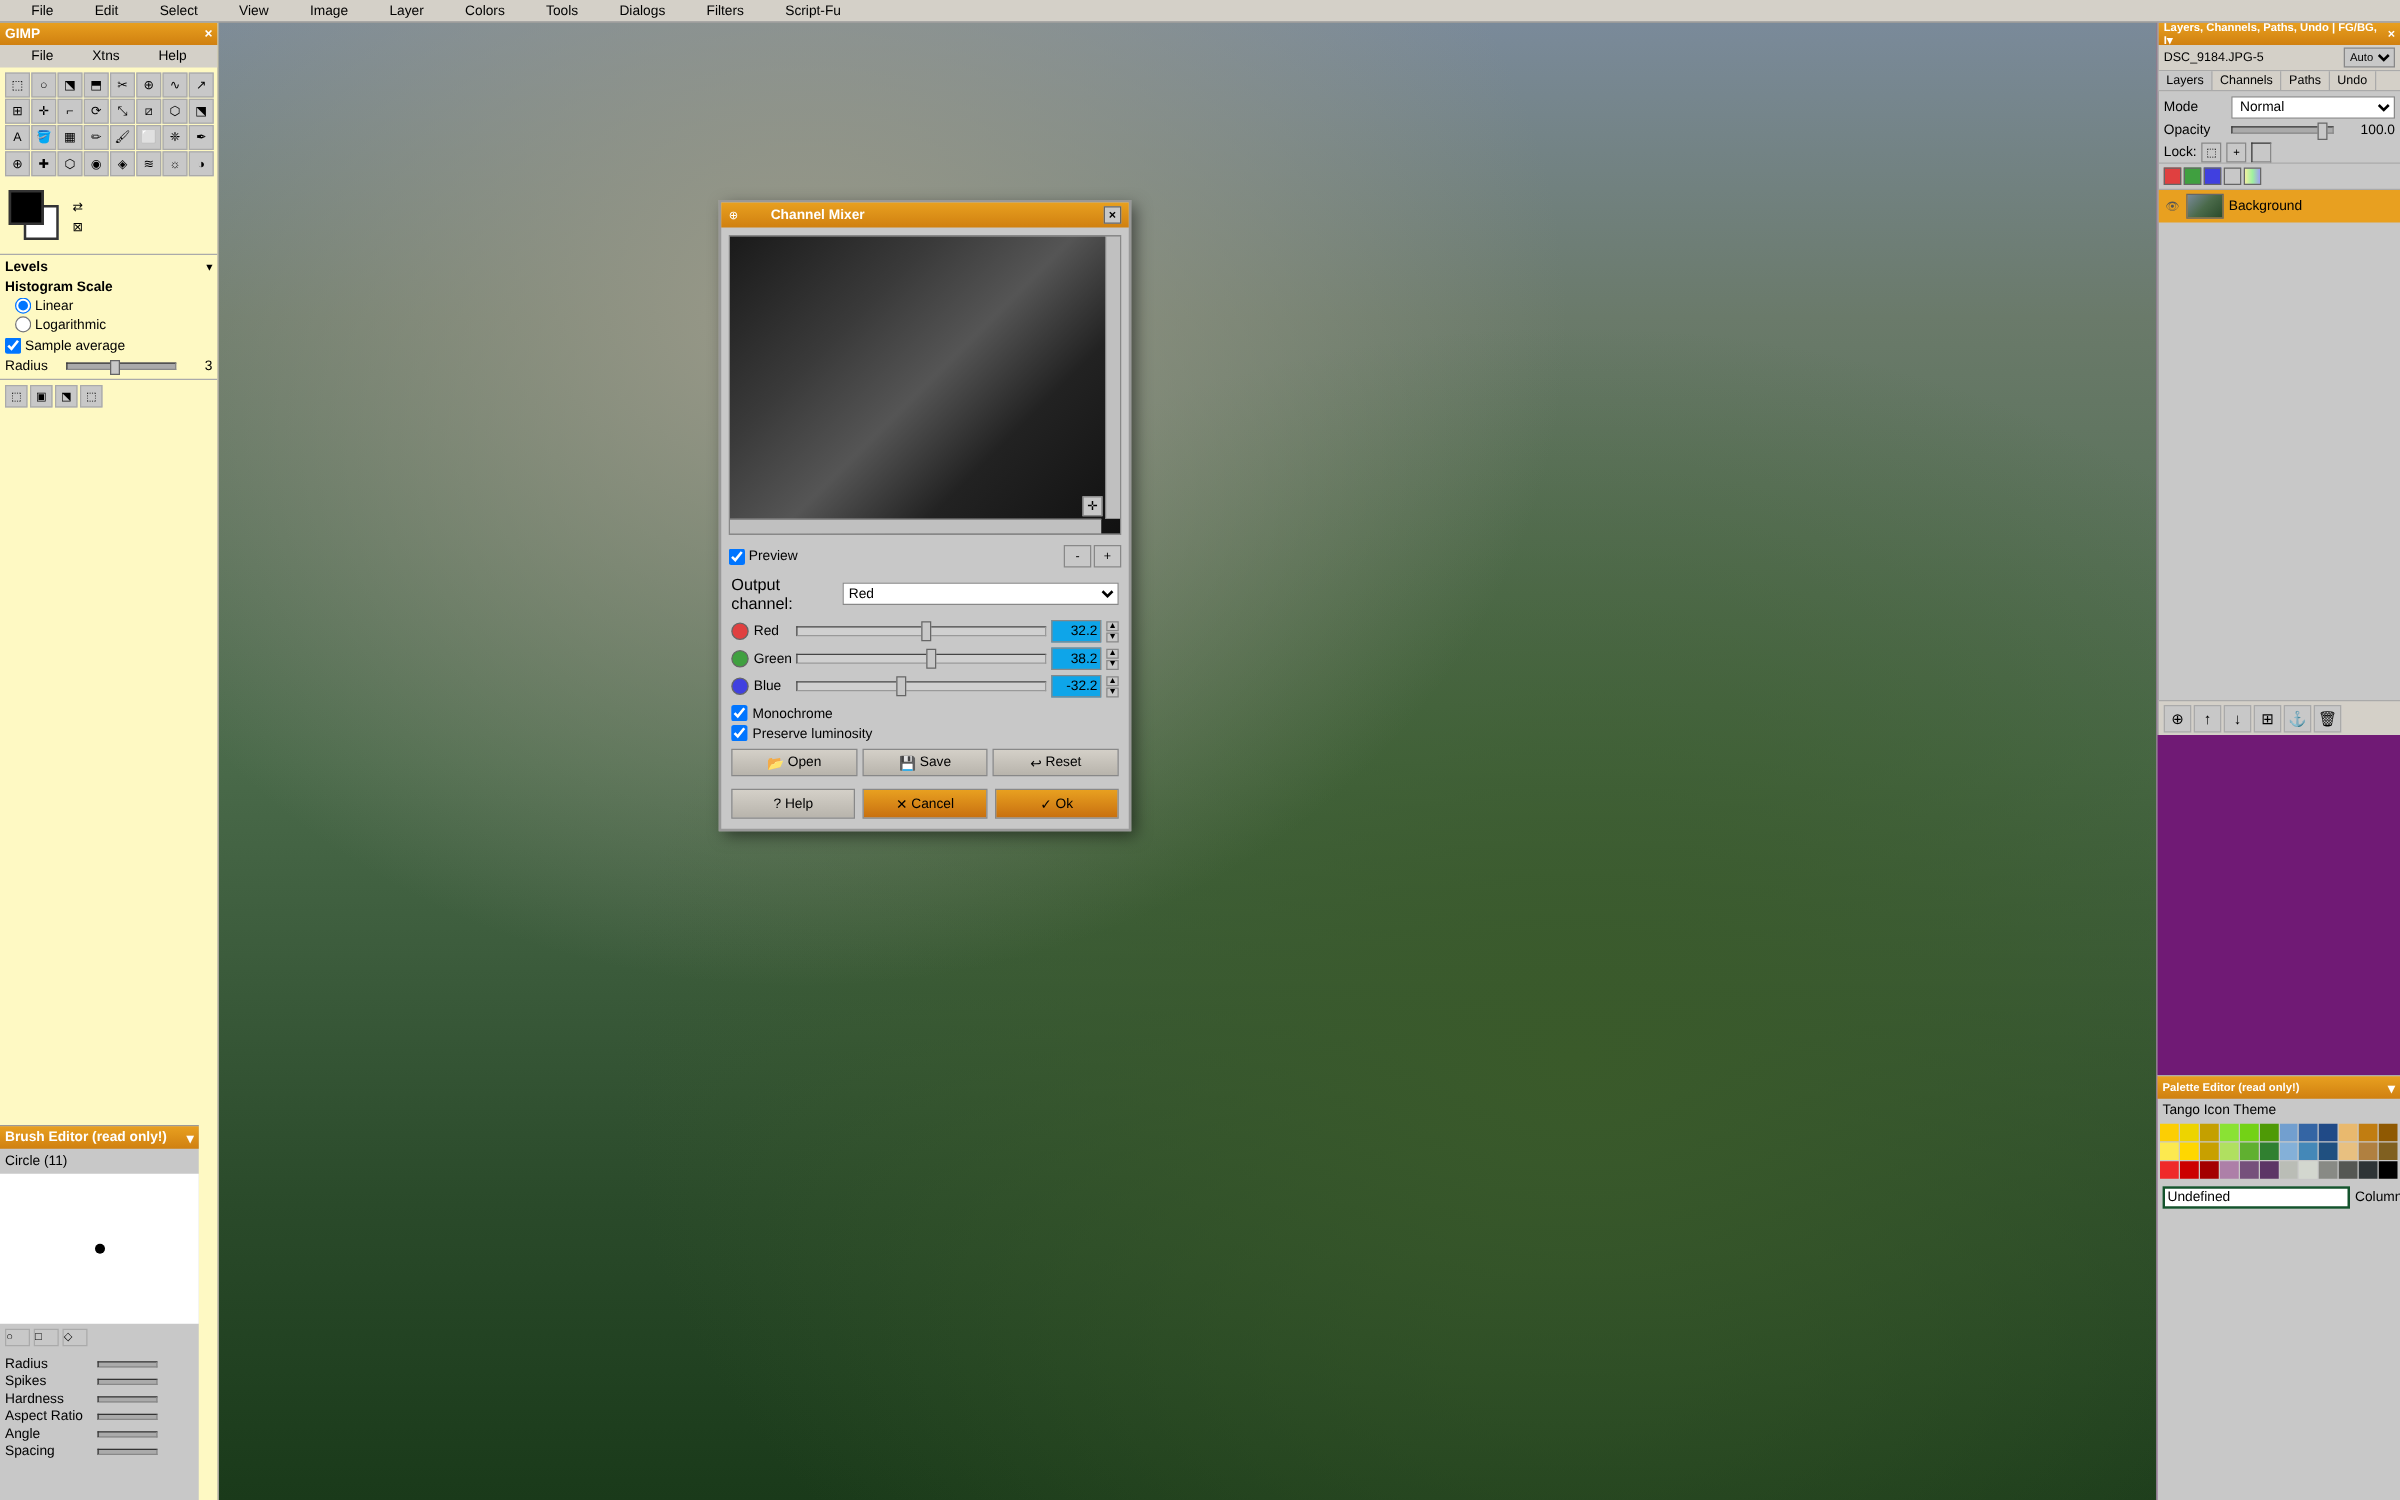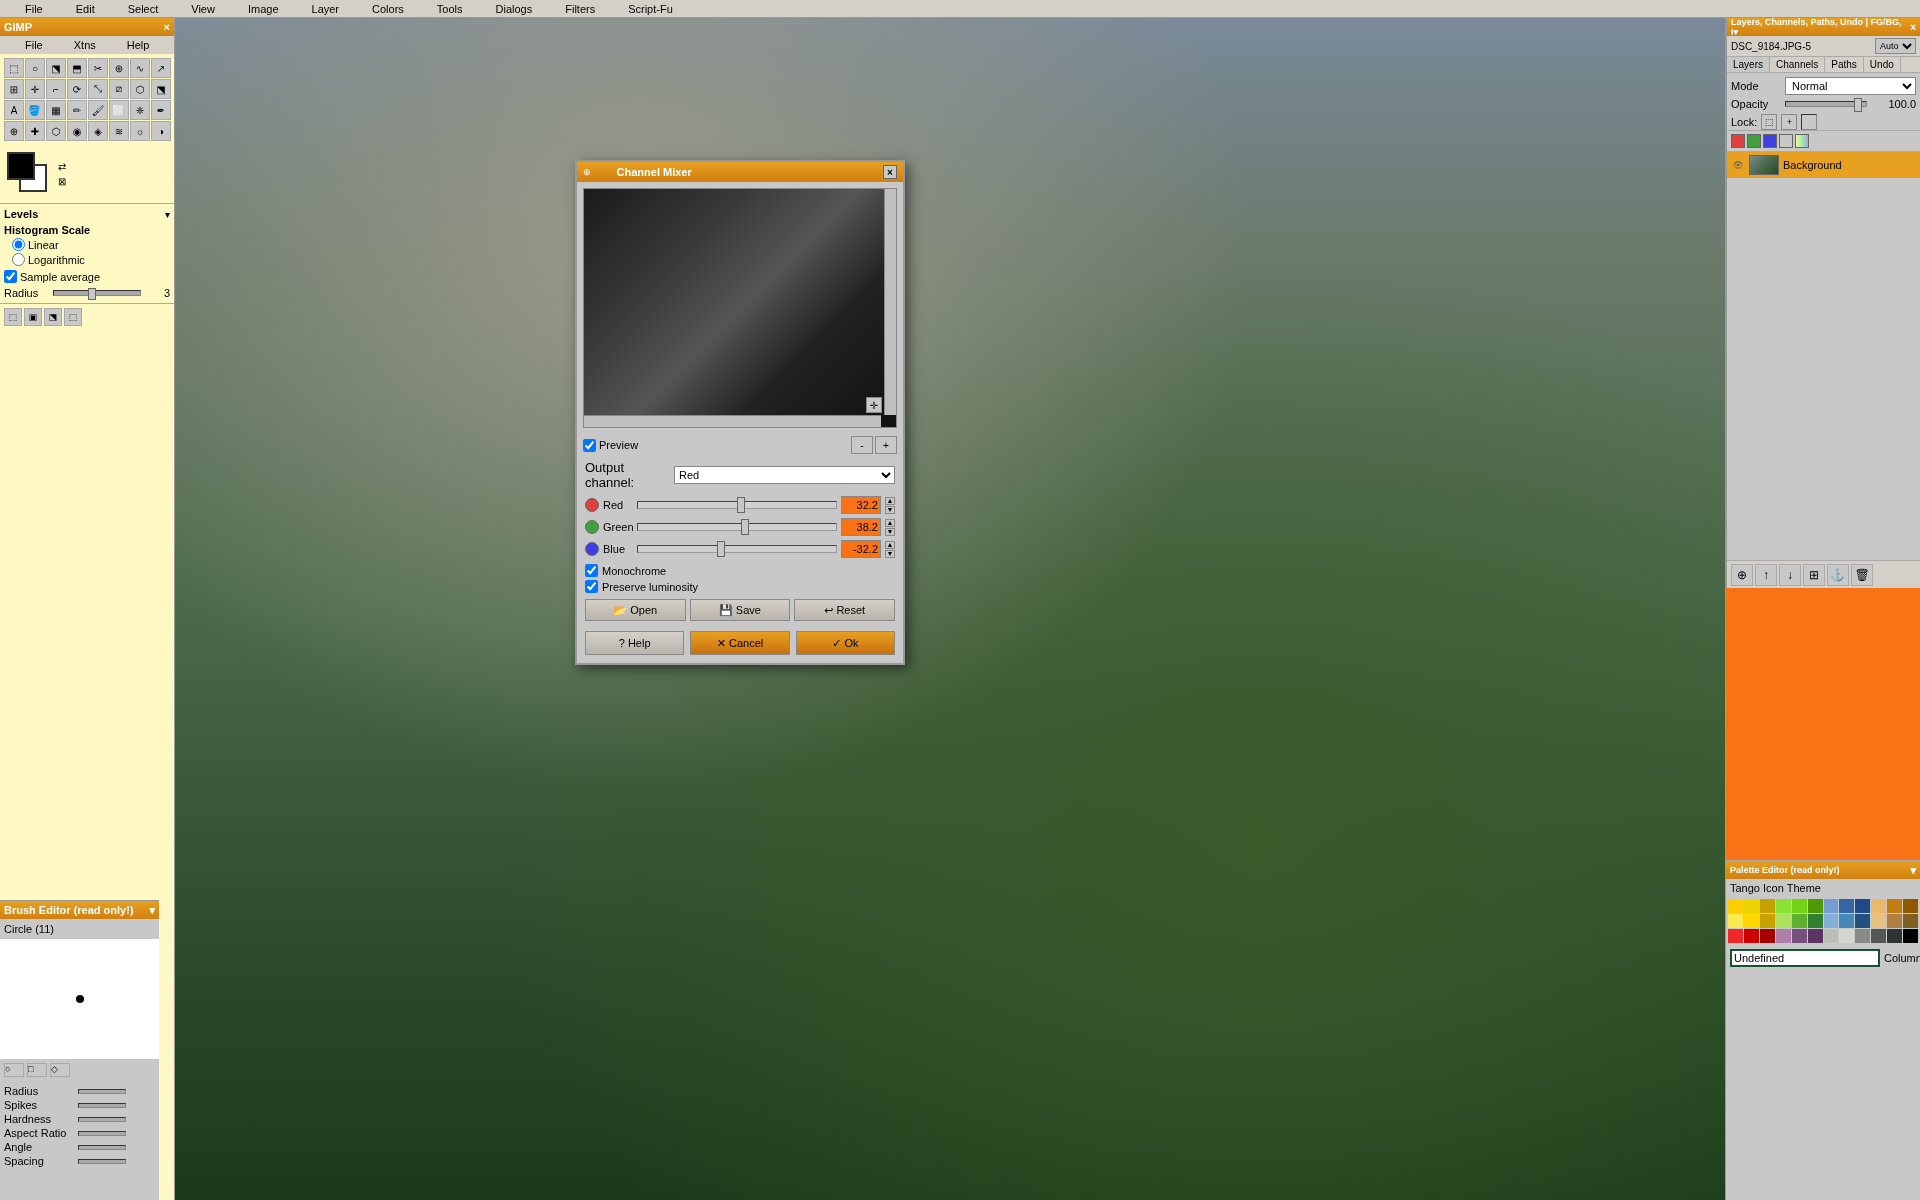--- a/index.html
+++ b/index.html
@@ -315,21 +315,21 @@
       flex: 1; height: 8px; background: #d0d0d0; border: 1px inset #999;
       position: relative;
     }
     .channel-slider-thumb {
       position: absolute; height: 16px; width: 8px;
       background: #c8c8c8; border: 1px solid #666;
       top: -5px;
     }
     .channel-value-box {
       width: 40px; height: 18px;
-      background: #f97316; border: 1px solid #888;
+      background: #0ea5e9; border: 1px solid #888;
       font-size: 11px; text-align: center; padding: 1px 2px;
       display: flex; align-items: center; justify-content: flex-end;
     }
     .channel-inc-dec {
       display: flex; flex-direction: column; gap: 1px;
     }
     .inc-btn, .dec-btn {
       width: 10px; height: 8px; background: #c8c8c8; border: 1px solid #888;
       font-size: 7px; cursor: pointer; display: flex; align-items: center; justify-content: center;
       line-height: 1;
@@ -555,21 +555,21 @@
       </div>
       <div class="brush-prop-row">
         <span class="brush-prop-label">Spacing</span>
         <div class="brush-prop-slider"></div>
         <span class="brush-prop-value"></span>
       </div>
     </div>
   </div>
 </div>
 
-<div style="position:absolute; top:18px; right:0; width:195px; bottom:0; background:#f97316; border-left:1px solid #999;">
+<div style="position:absolute; top:18px; right:0; width:195px; bottom:0; background:#701a75; border-left:1px solid #999;">
 
   <div class="layers-panel" style="position:relative; top:0; right:0; left:0; height:570px; width:100%;">
     <div class="layers-titlebar">
       <span style="font-size:9px;">Layers, Channels, Paths, Undo | FG/BG, I▾</span>
       <span style="cursor:pointer; font-size:10px;">×</span>
     </div>
 
     <div style="background:#d4d0c8; padding:2px 4px; display:flex; align-items:center; justify-content:space-between; border-bottom:1px solid #aaa;">
       <span style="font-size:10px;">DSC_9184.JPG-5</span>
       <select style="font-size:9px; background:#c8c8c8; border:1px solid #888; height:16px;">

